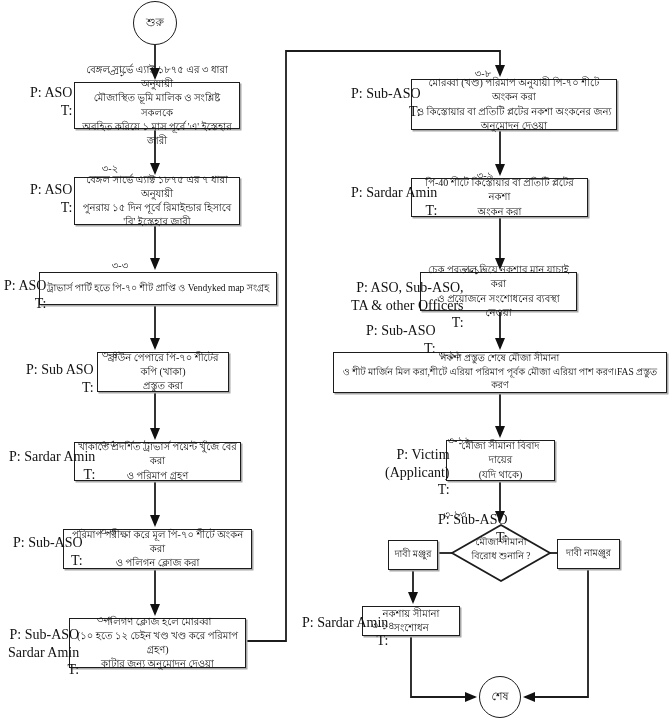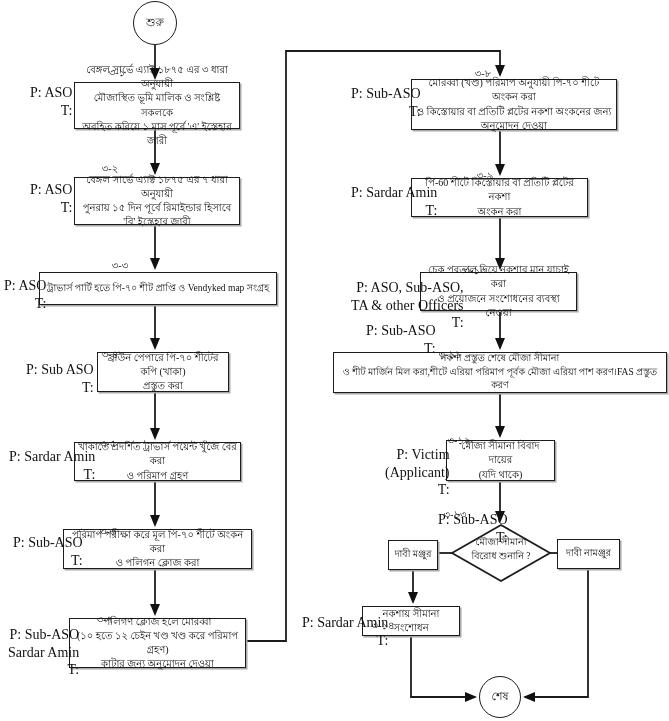--- a/index.html
+++ b/index.html
@@ -83,21 +83,21 @@
 ও পরিমাপ গ্রহণ</div>
   <div class="node" style="left:63px;top:529px;width:189px;height:40px">পরিমাপ পরীক্ষা করে মূল পি-৭০ শীটে অংকন করা
 ও পলিগন ক্লোজ করা</div>
   <div class="node" style="left:69px;top:618px;width:177px;height:50px">পলিগণ ক্লোজ হলে মোরব্বা
 (১০ হতে ১২ চেইন খণ্ড খণ্ড করে পরিমাপ গ্রহণ)
 কাটার জন্য অনুমোদন দেওয়া</div>
 
   <div class="node" style="left:411px;top:79px;width:206px;height:51px">মোরব্বা (খণ্ড) পরিমাপ অনুযায়ী পি-৭০ শীটে অংকন করা
 ও কিস্তোয়ার বা প্রতিটি প্লটের নকশা অংকনের জন্য
 অনুমোদন দেওয়া</div>
-  <div class="node" style="left:411px;top:178px;width:177px;height:39px">পি-60 শীটে কিস্তোয়ার বা প্রতিটি প্লটের নকশা
+  <div class="node" style="left:411px;top:178px;width:177px;height:39px">পি-40 শীটে কিস্তোয়ার বা প্রতিটি প্লটের নকশা
 অংকন করা</div>
   <div class="node" style="left:420px;top:272px;width:157px;height:39px">চেক পরতাল দিয়ে নকশার মান যাচাই করা
 ও প্রয়োজনে সংশোধনের ব্যবস্থা নেওয়া</div>
   <div class="node wide" style="left:333px;top:352px;width:334px;height:41px">নকশা প্রস্তুত শেষে মৌজা সীমানা
 ও শীট মার্জিন মিল করা,শীটে এরিয়া পরিমাপ পূর্বক মৌজা এরিয়া পাশ করণ।FAS প্রস্তুত করণ</div>
   <div class="node" style="left:446px;top:440px;width:109px;height:41px">মৌজা সীমানা বিবাদ দায়ের
 (যদি থাকে)</div>
   <div class="dtext" style="left:452px;top:536px;width:98px;">মৌজা সীমানা
 বিরোধ শুনানি ?</div>
   <div class="node small" style="left:388px;top:540px;width:50px;height:30px">দাবী মঞ্জুর</div>

